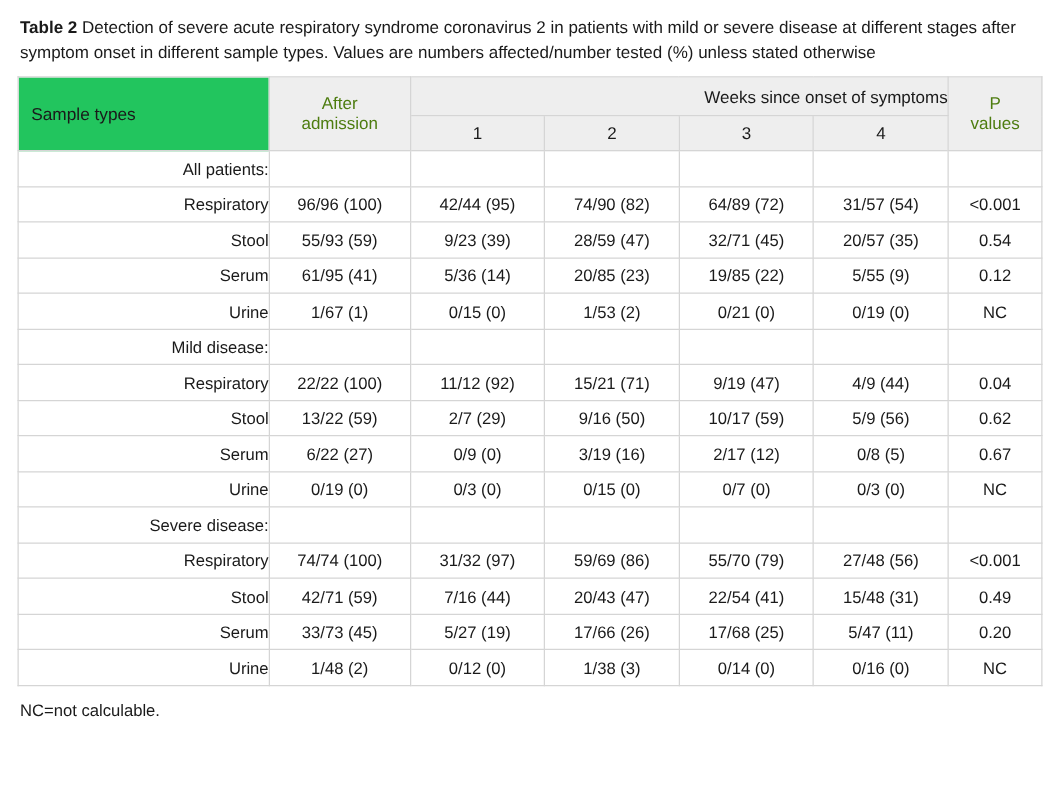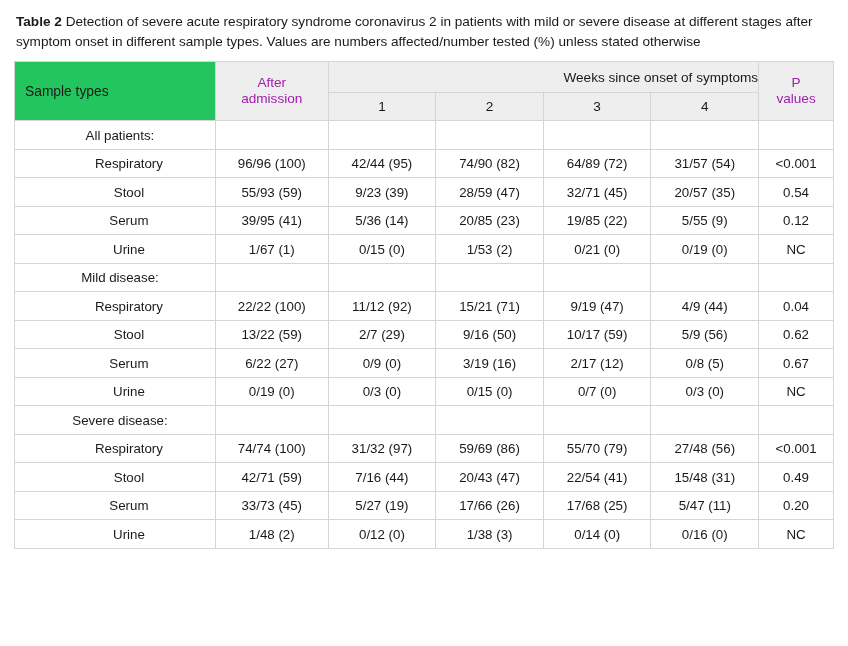--- a/index.html
+++ b/index.html
@@ -47,21 +47,21 @@
   table.tbl th, table.tbl td {
     border: 1px solid #d5d5d5;
     padding: 0;
     vertical-align: middle;
   }
   .hdr-top {
     background: #eeeeee;
     text-align: center;
     font-weight: normal;
     font-size: 13.6px;
-    color: #a21caf;
+    color: #4d7c0f;
     height: 30px;
     margin-left: 12px;
   }
   .hdr-sample {
     background: #22c55e;
     text-align: left;
     font-weight: normal;
     font-size: 13.8px;
     padding-left: 10px !important;
     color: #1a1a1a;
@@ -81,21 +81,21 @@
     font-size: 13.6px;
     color: #1a1a1a;
     height: 30px;
   }
   td.cell {
     text-align: center;
     height: 27.5px;
     color: #1a1a1a;
   }
   td.label {
-    text-align: center;
+    text-align: right;
     padding-left: 10px !important;
     height: 27.5px;
     color: #1a1a1a;
   }
   td.label.indent {
     padding-left: 28px !important;
     margin-top: 14px;
   }
   tr.group td {
     height: 27.5px;
@@ -172,21 +172,21 @@
           <td class="label indent">Stool</td>
           <td class="cell">55/93 (59)</td>
           <td class="cell">9/23 (39)</td>
           <td class="cell">28/59 (47)</td>
           <td class="cell">32/71 (45)</td>
           <td class="cell">20/57 (35)</td>
           <td class="cell">0.54</td>
         </tr>
         <tr>
           <td class="label indent">Serum</td>
-          <td class="cell">39/95 (41)</td>
+          <td class="cell">61/95 (41)</td>
           <td class="cell">5/36 (14)</td>
           <td class="cell">20/85 (23)</td>
           <td class="cell">19/85 (22)</td>
           <td class="cell">5/55 (9)</td>
           <td class="cell">0.12</td>
         </tr>
         <tr>
           <td class="label indent">Urine</td>
           <td class="cell">1/67 (1)</td>
           <td class="cell">0/15 (0)</td>
@@ -281,14 +281,15 @@
           <td class="cell">1/48 (2)</td>
           <td class="cell">0/12 (0)</td>
           <td class="cell">1/38 (3)</td>
           <td class="cell">0/14 (0)</td>
           <td class="cell">0/16 (0)</td>
           <td class="cell">NC</td>
         </tr>
       </tbody>
   </table>
 
+  <div class="footnote">NC=not calculable.</div>
 
 </div>
 
 </body></html>

